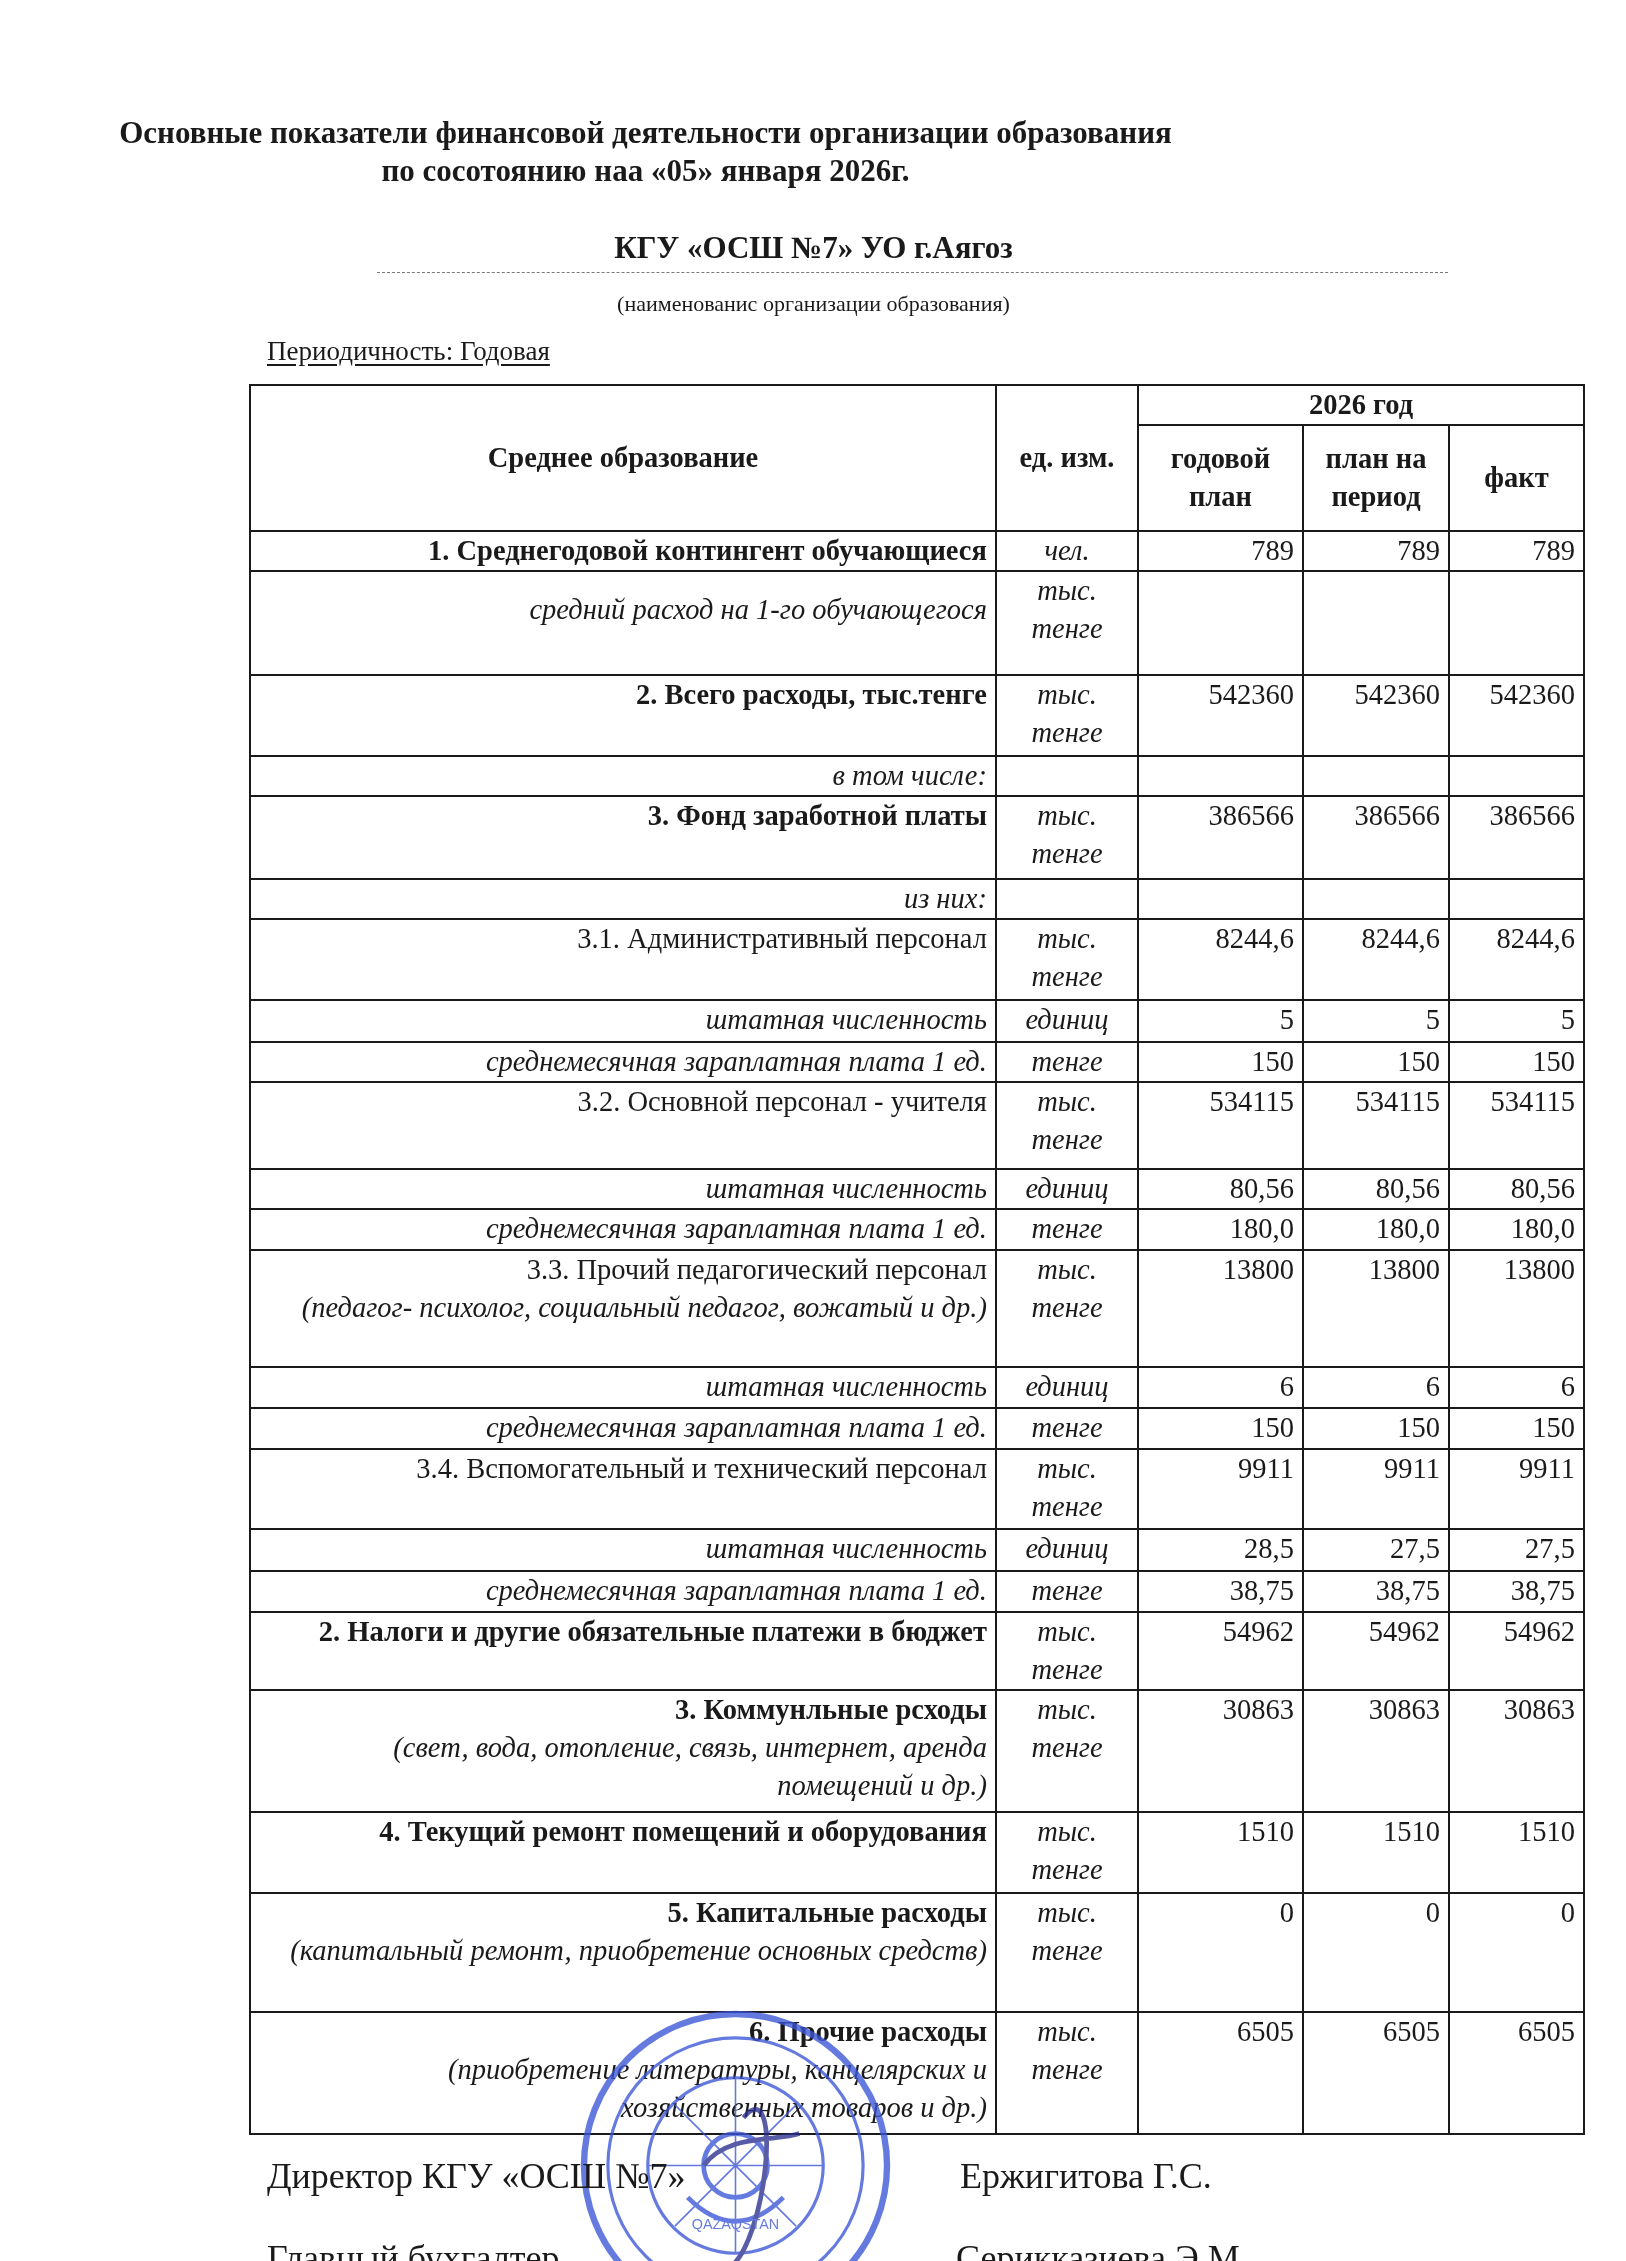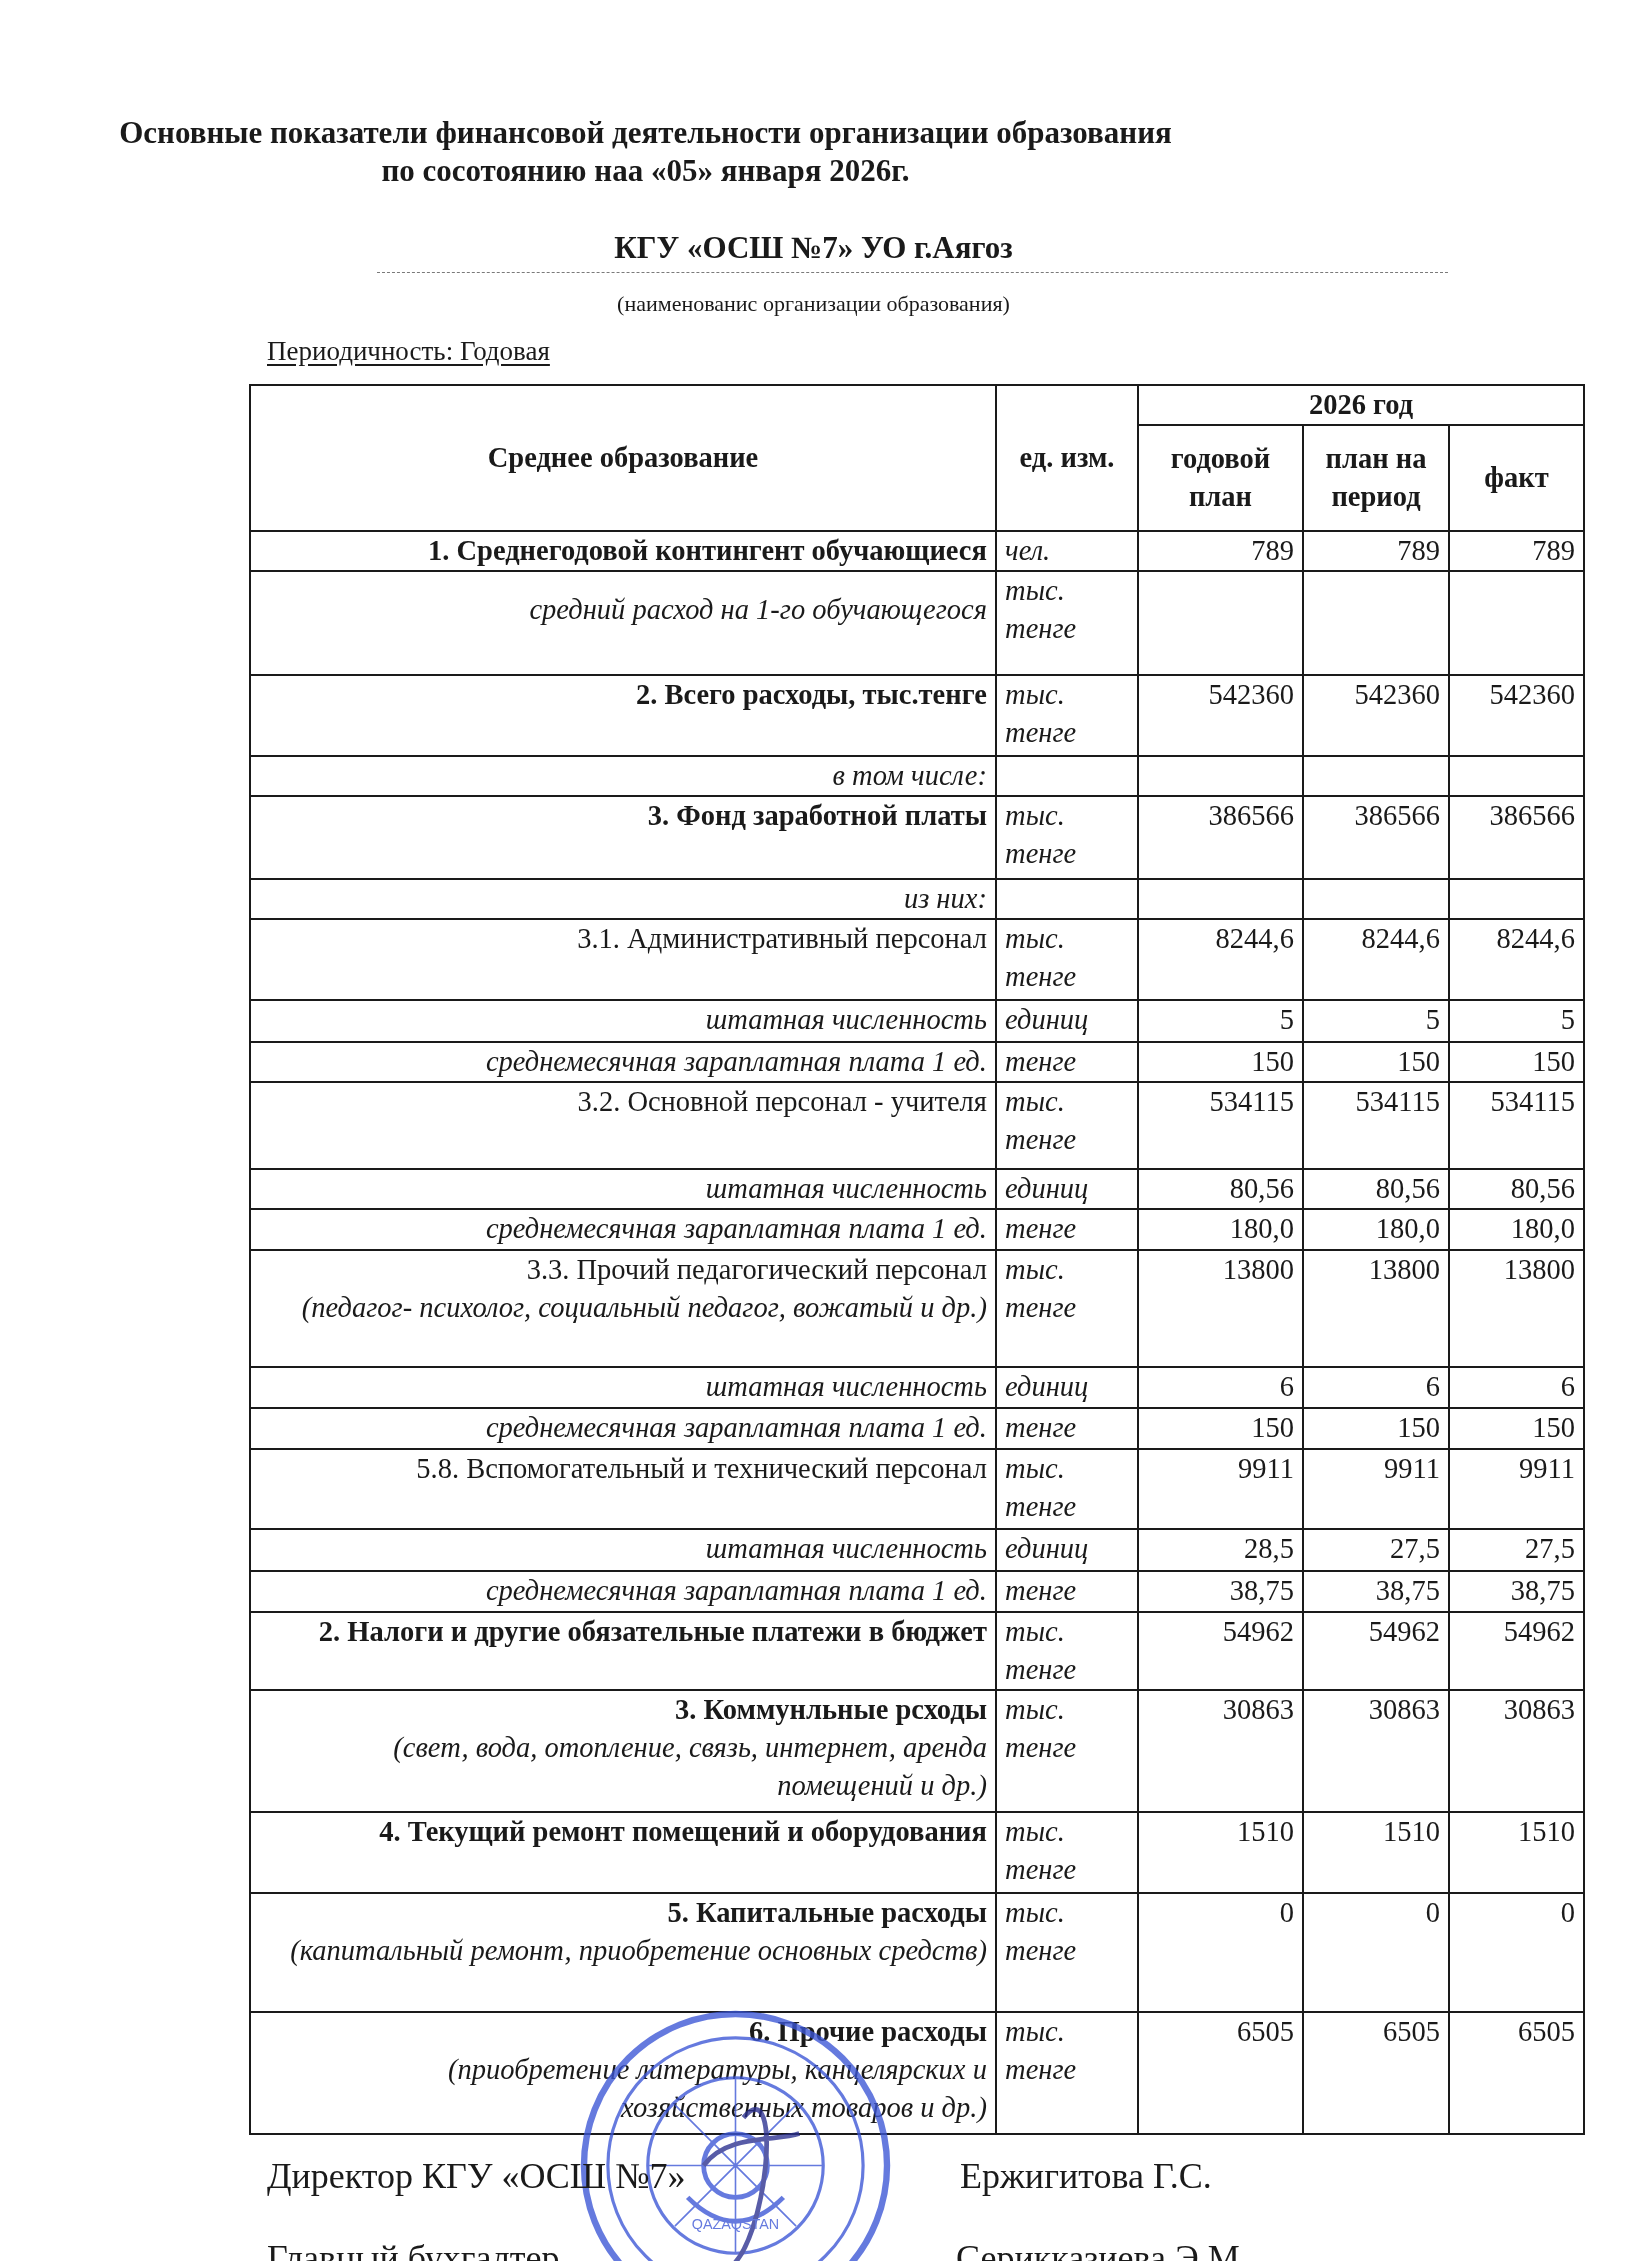--- a/index.html
+++ b/index.html
@@ -16,21 +16,21 @@
   .org-caption { position:absolute; top:291px; left:0; width:1627px; text-align:center;
                  font-size:22px; }
   .period { position:absolute; top:336px; left:267px; font-size:27px;
             text-decoration:underline; text-underline-offset:4.1px; }
   table.grid { position:absolute; top:384px; left:249px; width:1333px;
                border-collapse:collapse; table-layout:fixed; }
   table.grid td, table.grid th { border:2px solid #1a1a1a; padding:0 8.1px; vertical-align:top;
                font-size:28.5px; line-height:38px; }
   table.grid th { font-weight:bold; text-align:center; vertical-align:middle; }
   td.lab { text-align:right; }
-  td.unit { text-align:left; font-style:italic; }
+  td.unit { text-align:center; font-style:italic; }
   td.num { text-align:right; }
   .bold { font-weight:bold; }
   .ital { font-style:italic; }
   .sig { position:absolute; font-size:36px; }
   .stamp { position:absolute; left:576px; top:2006px; width:319px; height:319px; opacity:0.78; }
 </style>
 </head>
 <body>
 
 <div class="title t1">Основные показатели финансовой деятельности организации образования</div>
@@ -160,21 +160,21 @@
         <td class="num">6</td>
       </tr>
       <tr style="height: 41px;">
         <td class="lab"><span class="ital">среднемесячная зарaплатная плата 1 ед.</span></td>
         <td class="unit">тенге</td>
         <td class="num">150</td>
         <td class="num">150</td>
         <td class="num">150</td>
       </tr>
       <tr style="height: 80px;">
-        <td class="lab"><span>5.8. Вспомогательный и технический персонал</span></td>
+        <td class="lab"><span>3.4. Вспомогательный и технический персонал</span></td>
         <td class="unit">тыс. тенге</td>
         <td class="num">9911</td>
         <td class="num">9911</td>
         <td class="num">9911</td>
       </tr>
       <tr style="height: 42px;">
         <td class="lab"><span class="ital">штатная численность</span></td>
         <td class="unit">единиц</td>
         <td class="num">28,5</td>
         <td class="num">27,5</td>

